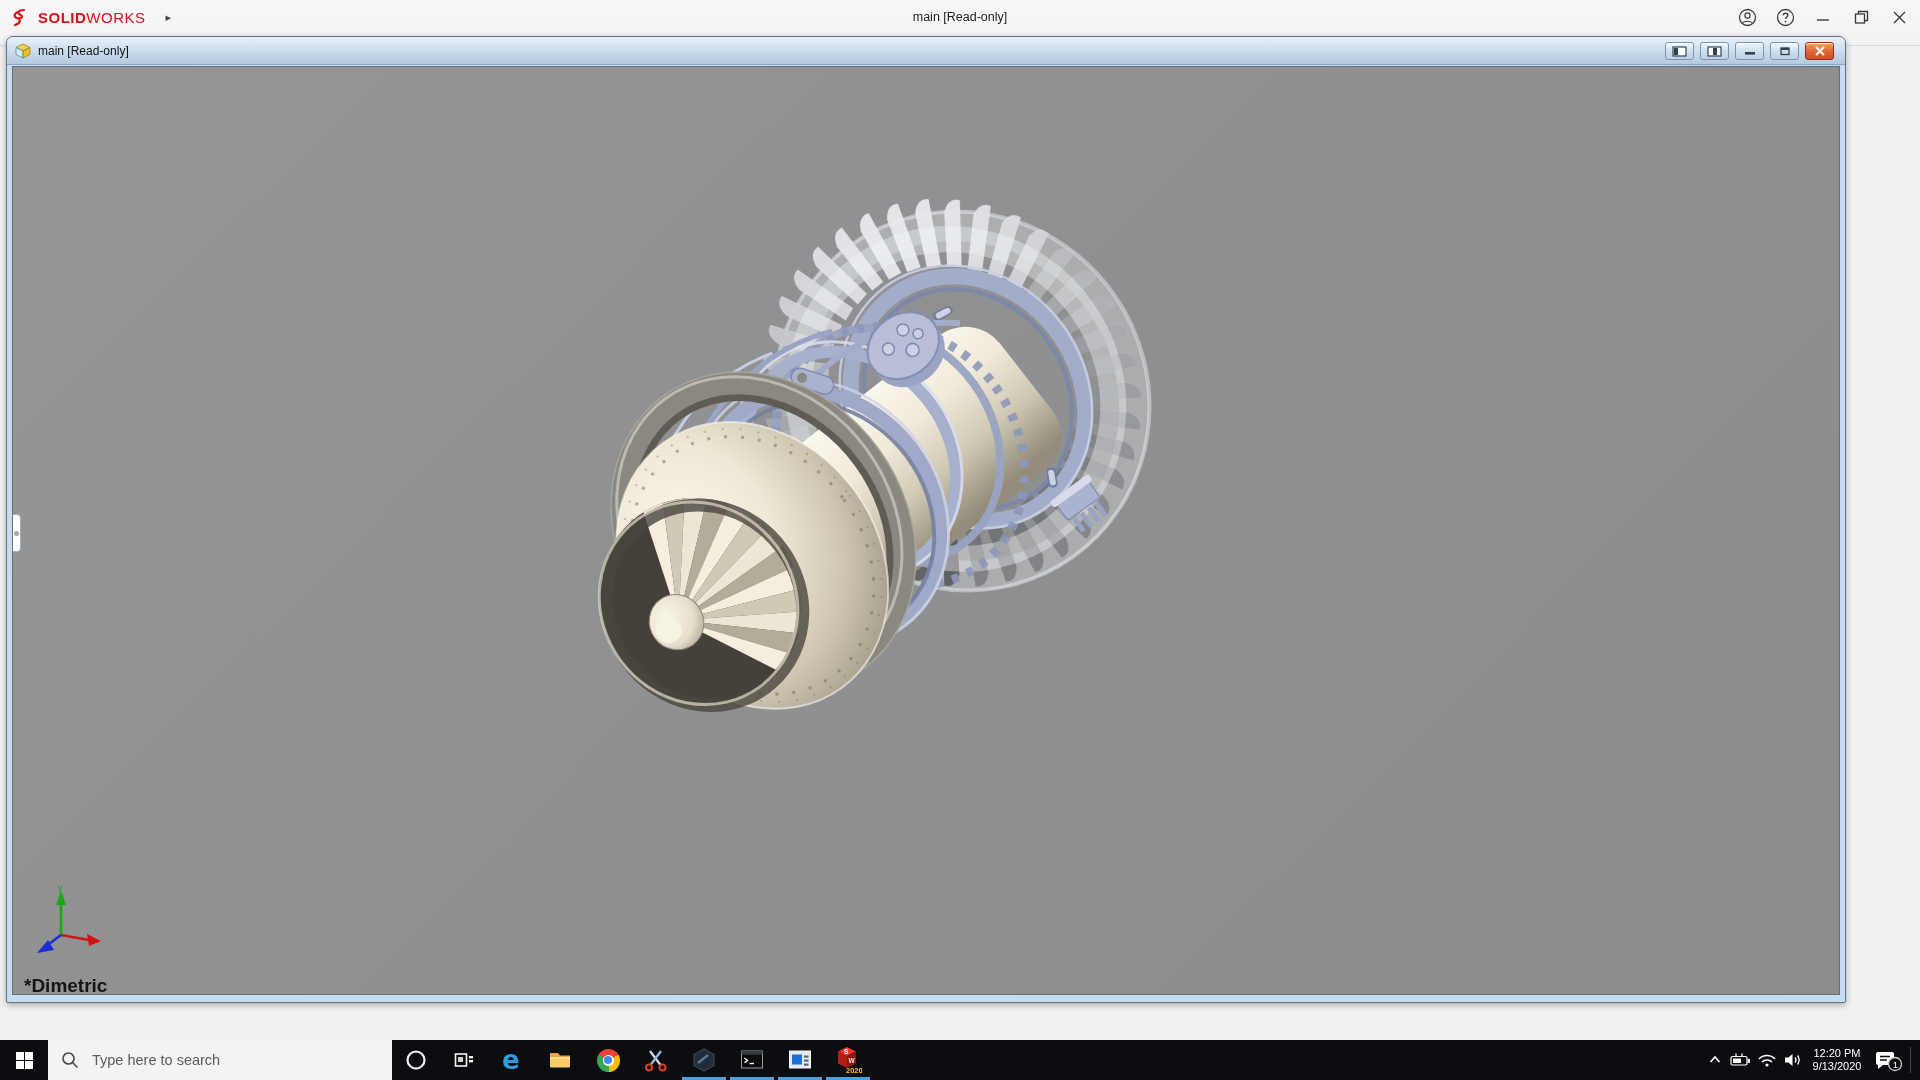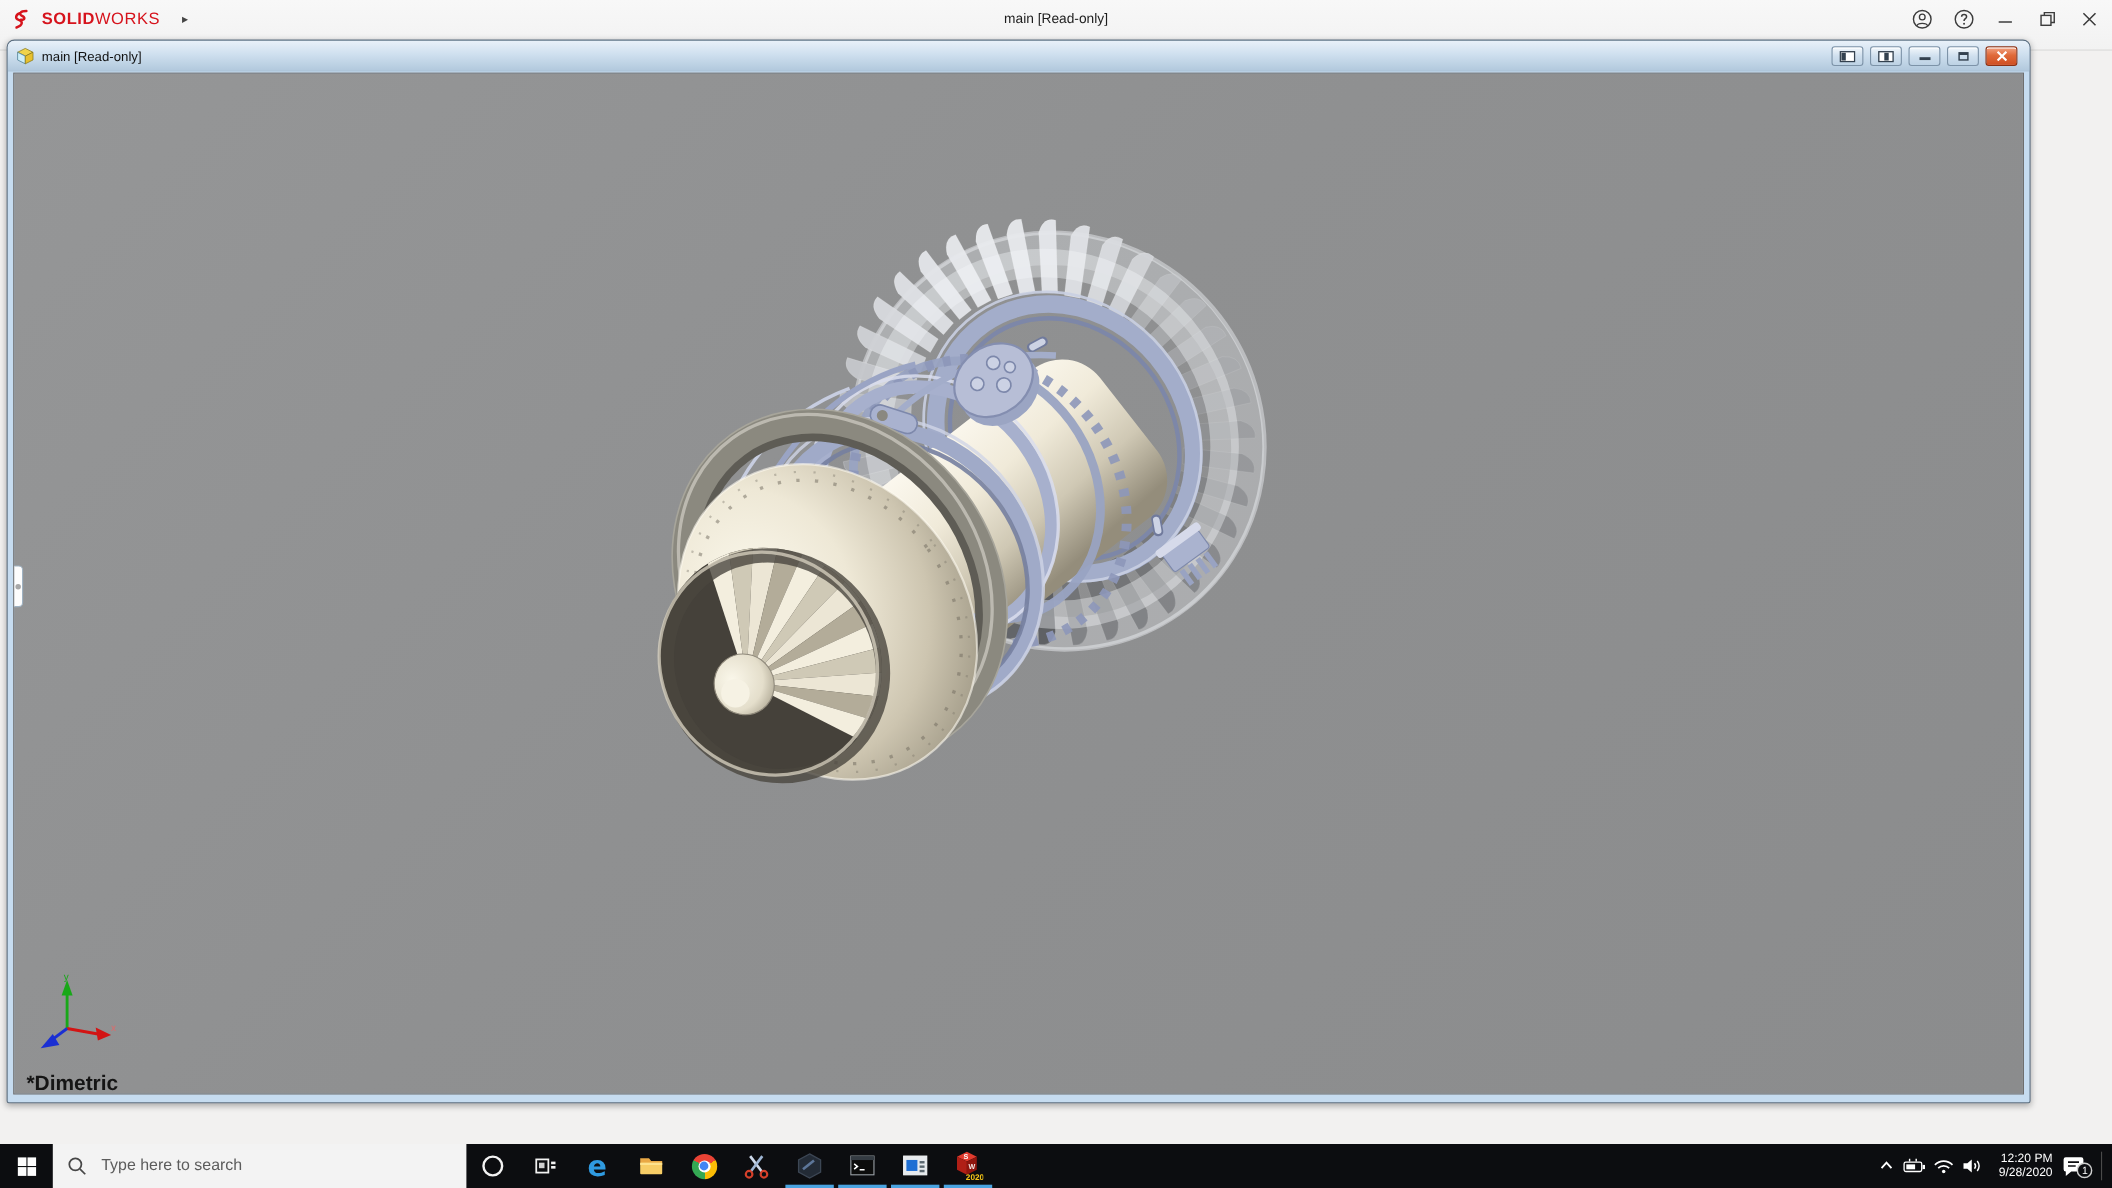--- a/index.html
+++ b/index.html
@@ -42,28 +42,28 @@
                   background:#fdfdfd; border:1px solid #9fb2c2; border-radius:0 4px 4px 0; cursor:ew-resize; }
   .splitter-tab .dot { position:absolute; left:4px; top:16px; width:5px; height:5px; border-radius:50%; background:#a8a8a8; }
   .viewlabel { position:absolute; left:11px; top:908px; font-size:19px; font-weight:bold; color:#151515; }
   .triad { position:absolute; left:10px; top:816px; }
 
   
   .taskbar { position:absolute; left:0; top:1040px; width:1920px; height:40px; background:#0c0d10; display:flex; }
   .tbtn { width:48px; height:40px; display:flex; align-items:center; justify-content:center;
           position:relative; cursor:pointer; flex:0 0 auto; }
   .tbtn .openline { position:absolute; left:2px; right:2px; bottom:0; height:3px; background:#4aa3e0; }
-  .searchbox { width:376px; height:40px; background:#f3f3f3; display:flex; align-items:center;
+  .searchbox { width:344px; height:40px; background:#f3f3f3; display:flex; align-items:center;
                padding-left:12px; gap:10px; flex:0 0 auto; }
   .searchbox input { border:none; outline:none; background:transparent; font-size:14.5px;
                      color:#333; width:270px; font-family:"Liberation Sans",sans-serif; }
   .searchbox input::placeholder { color:#5c5c5c; }
   .tray { position:absolute; right:0; top:0; height:40px; display:flex; align-items:center; }
   .trayic { height:40px; display:flex; align-items:center; justify-content:center; cursor:pointer; }
-  .clock { width:62px; text-align:right; color:#fff; font-size:11px; line-height:13px; cursor:pointer; padding:0 2px; }
+  .clock { width:62px; text-align:center; color:#fff; font-size:11px; line-height:13px; cursor:pointer; padding:0 2px; }
   .sep { width:1px; height:26px; background:#4a4a4a; margin:0 2px; }
   .sliver { width:7px; height:40px; cursor:pointer; }
 
   .chrome-ic { width:23px; height:23px; border-radius:50%;
       background:conic-gradient(from 300deg, #ea4335 0 120deg, #fbbc05 0 240deg, #34a853 0 360deg);
       display:flex; align-items:center; justify-content:center; }
   .chrome-ic .w { width:11px; height:11px; border-radius:50%; background:#fff;
       display:flex; align-items:center; justify-content:center; }
   .chrome-ic .b { width:8px; height:8px; border-radius:50%; background:#4285f4; }
 </style>
@@ -454,21 +454,21 @@
       </svg>
     </div>
     <div class="trayic" style="width:26px">
       <svg width="20" height="16" viewBox="0 0 20 16">
         <polygon points="2,5.5 5.5,5.5 9.5,2 9.5,14 5.5,10.5 2,10.5" fill="#fff"></polygon>
         <path d="M12 5.5 a4 4 0 0 1 0 5 M14.5 3.5 a7.5 7.5 0 0 1 0 9" stroke="#fff" stroke-width="1.3" fill="none"></path>
       </svg>
     </div>
     <div class="clock">
       <div>12:20 PM</div>
-      <div>9/28/2020</div>
+      <div>9/13/2020</div>
     </div>
     <div class="trayic" style="width:40px">
       <svg width="30" height="24" viewBox="0 0 30 24">
         <path d="M5 4 h14 a2 2 0 0 1 2 2 v9 a2 2 0 0 1 -2 2 H10 l-5 4 v-4 a2 2 0 0 1 -2 -2 V6 a2 2 0 0 1 2 -2 Z" fill="#fff"></path>
         <line x1="7" y1="8.5" x2="17" y2="8.5" stroke="#0c0d10" stroke-width="1.5"></line>
         <line x1="7" y1="12" x2="14" y2="12" stroke="#0c0d10" stroke-width="1.5"></line>
         <circle cx="22" cy="16" r="6.5" fill="#0c0d10" stroke="#cfcfcf" stroke-width="1.3"></circle>
         <text x="19.8" y="19.5" font-size="9.5" fill="#fff">1</text>
       </svg>
     </div>

